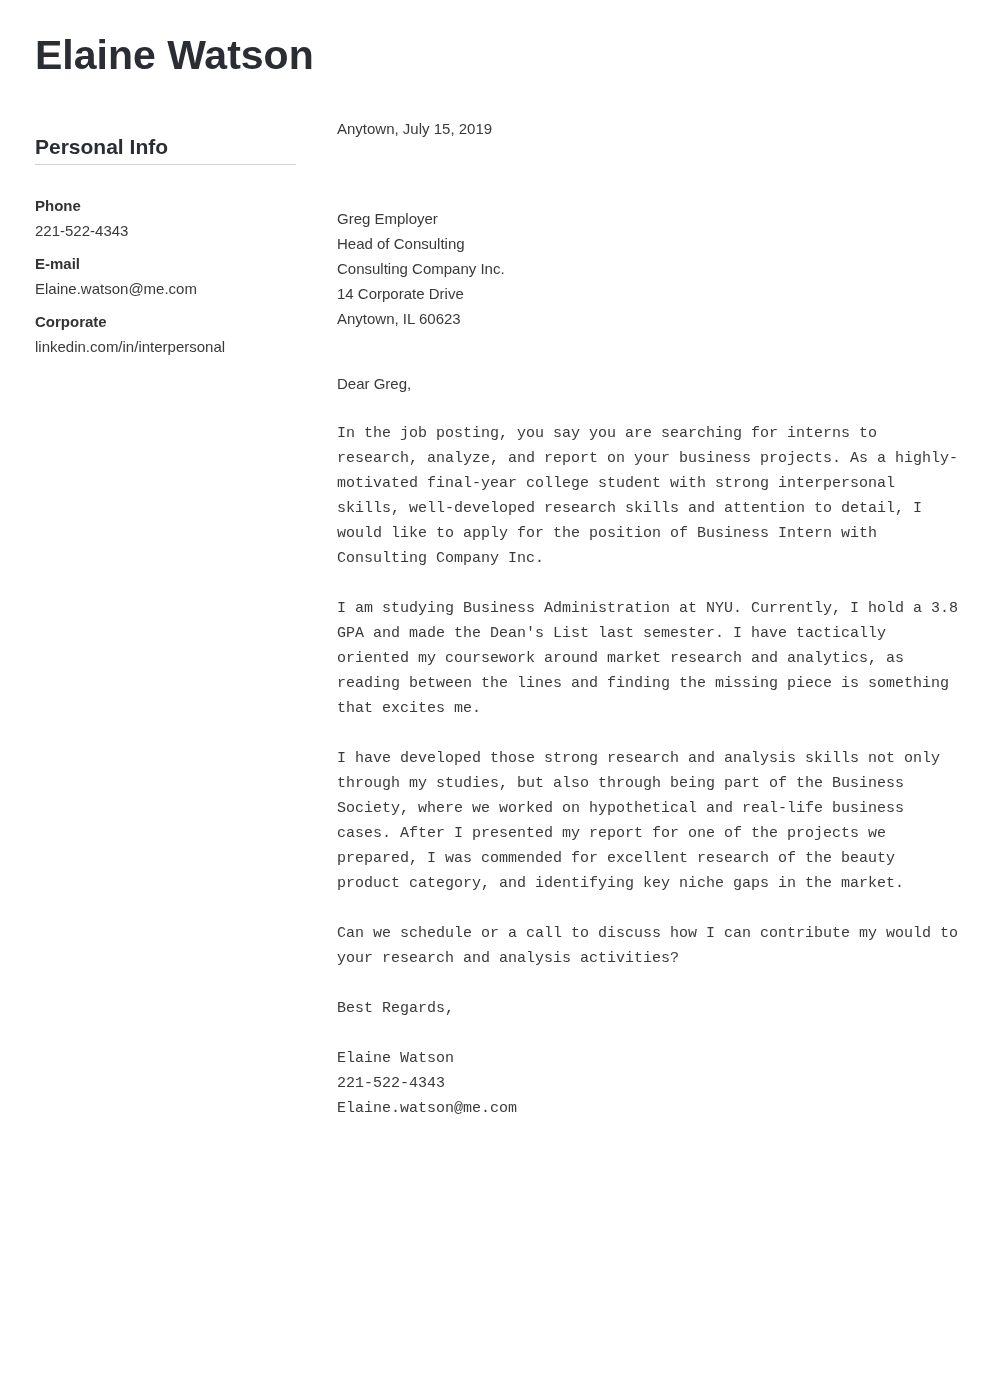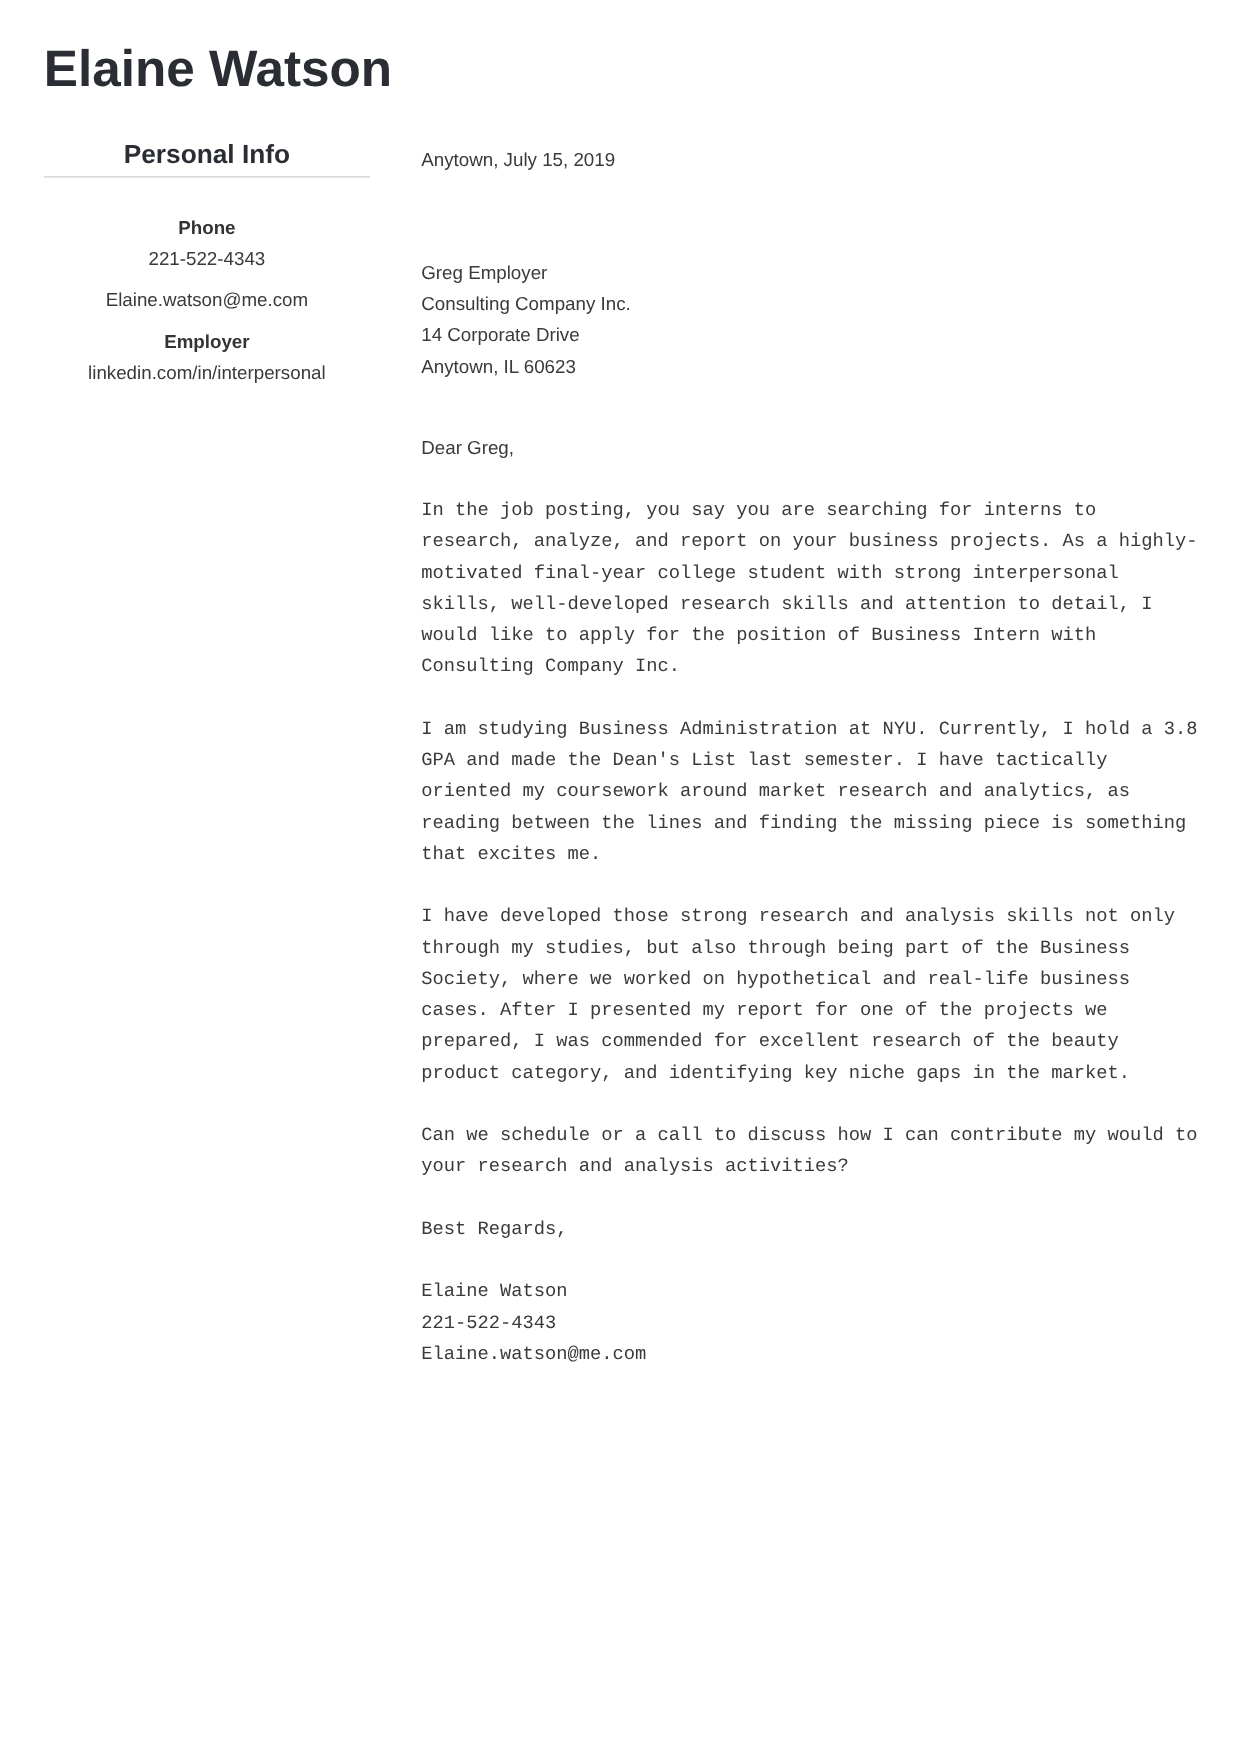--- a/index.html
+++ b/index.html
@@ -1,18 +1,18 @@
 <!DOCTYPE html>
 <html><head>
 <meta charset="utf-8">
 <style>
   html, body { margin:0; padding:0; background:#ffffff; }
   body { width:990px; height:1400px; position:relative; font-family:"Liberation Sans", sans-serif; color:#3a3a3a; }
   .name { position:absolute; left:35px; top:30px; margin:0; font-size:41px; font-weight:bold; color:#2a2d33; line-height:50px; }
-  .left { position:absolute; left:35px; top:109px; width:261px; text-align:center; }
+  .left { position:absolute; left:35px; top:132px; width:261px; text-align:left; }
   .section-title { font-size:21px; font-weight:bold; color:#2a2d33; line-height:30px; padding-bottom:2px; border-bottom:1px solid #d0d0d0; }
   .info-label { font-size:15px; font-weight:bold; color:#333; line-height:25px; }
   .info-value { font-size:15px; color:#3a3a3a; line-height:25px; margin-bottom:8px; }
   .items { margin-top:28px; }
   .right { position:absolute; left:337px; top:116px; width:622px; font-size:15px; line-height:25px; color:#3a3a3a; }
   .date { margin-bottom:65px; }
   .recipient div { line-height:25px; }
   .salutation { margin-top:40px; }
   .para { margin-top:25px;font-family:Liberation Mono, monospace; }
   .sign div { line-height:25px; }
@@ -23,33 +23,35 @@
 <h1 class="name">Elaine Watson</h1>
 
 <div class="left">
   <div class="section-title">Personal Info</div>
   <div class="items">
     <div>
       <div class="info-label">Phone</div>
       <div class="info-value">221-522-4343</div>
     </div>
     <div>
+      <div class="info-label">E-mail</div>
       <div class="info-value">Elaine.watson@me.com</div>
     </div>
     <div>
-      <div class="info-label">Employer</div>
+      <div class="info-label">Corporate</div>
       <div class="info-value">linkedin.com/in/interpersonal</div>
     </div>
   </div>
 </div>
 
 <div class="right">
   <div class="date">Anytown, July 15, 2019</div>
   <div class="recipient">
     <div>Greg Employer</div>
+    <div>Head of Consulting</div>
     <div>Consulting Company Inc.</div>
     <div>14 Corporate Drive</div>
     <div>Anytown, IL 60623</div>
   </div>
   <div class="salutation">Dear Greg,</div>
   <div class="para">In the job posting, you say you are searching for interns to research, analyze, and report on your business projects. As a highly-motivated final-year college student with strong interpersonal skills, well-developed research skills and attention to detail, I would like to apply for the position of Business Intern with Consulting Company Inc.</div>
   <div class="para">I am studying Business Administration at NYU. Currently, I hold a 3.8 GPA and made the Dean's List last semester. I have tactically oriented my coursework around market research and analytics, as reading between the lines and finding the missing piece is something that excites me.</div>
   <div class="para">I have developed those strong research and analysis skills not only through my studies, but also through being part of the Business Society, where we worked on hypothetical and real-life business cases. After I presented my report for one of the projects we prepared, I was commended for excellent research of the beauty product category, and identifying key niche gaps in the market.</div>
   <div class="para">Can we schedule or a call to discuss how I can contribute my would to your research and analysis activities?</div>
   <div class="para">Best Regards,</div>

